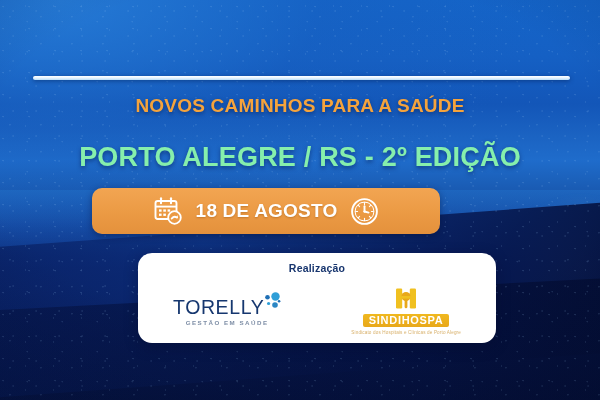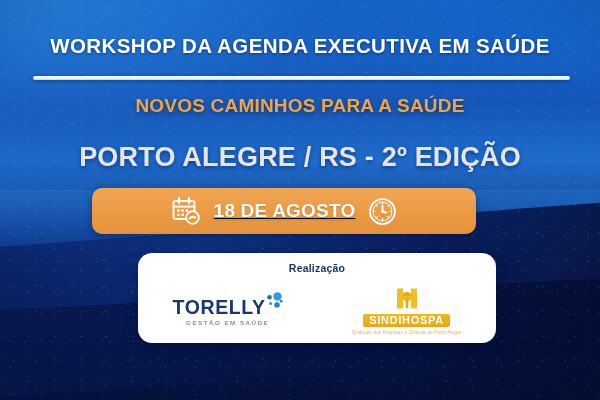--- a/index.html
+++ b/index.html
@@ -90,34 +90,34 @@
     position:absolute;left:0;right:0;top:95px;
     text-align:center;
     color:#f5a33c;
     font-size:19px;font-weight:bold;letter-spacing:.2px;
     text-shadow:0 2px 4px rgba(0,20,70,.5);
     white-space:nowrap;
   }
   .subhead{
     position:absolute;left:0;right:0;top:142px;
     text-align:center;
-    color:#e5e5e5;
+    color:#86efac;
     font-size:27px;font-weight:bold;letter-spacing:.2px;
     text-shadow:0 2px 4px rgba(0,20,70,.5);
     white-space:nowrap;
   }
 
   
   .pill{
-    position:absolute;left:92px;top:188px;width:384px;height:46px;
+    position:absolute;left:92px;top:188px;width:348px;height:46px;
     background:linear-gradient(to bottom,#f2a552 0%,#eb9a44 55%,#e4913c 100%);
     border-radius:10px;
     box-shadow:0 2px 7px rgba(0,15,55,.45);
     display:flex;align-items:center;justify-content:center;gap:13px;
-    padding:0 14px;box-sizing:border-box;text-decoration:underline;
+    padding:0 14px;box-sizing:border-box;
   }
   .pill-text{
     color:#ffffff;font-size:19px;font-weight:bold;letter-spacing:.2px;
     white-space:nowrap;text-shadow:0 1px 2px rgba(120,60,0,.35);
   }
   .pill-icon{flex:0 0 auto;display:block;line-height:0;}
 
   
   .card{
     position:absolute;left:138px;top:253px;width:358px;height:90px;
@@ -130,21 +130,21 @@
     color:#17356e;font-size:10.5px;font-weight:bold;letter-spacing:.2px;
   }
   .logos{
     position:absolute;left:0;right:0;top:30px;height:58px;
     display:flex;align-items:center;justify-content:space-around;
   }
   .logo-block{display:flex;flex-direction:column;align-items:center;line-height:1;}
 
   .torelly-row{display:flex;align-items:flex-start;}
   .torelly-word{
-    color:#16376f;font-size:19.5px;font-weight:bold;letter-spacing:.6px;
+    color:#16376f;font-size:19.5px;font-weight:normal;letter-spacing:.6px;
   }
   .torelly-sub{
     color:#7e8ea6;font-size:6.2px;font-weight:bold;letter-spacing:1.5px;margin-top:3px;
   }
 
   .sindi-mark{width:26px;height:26px;display:block;}
   .sindi-word{
     margin-top:1px;
     background:linear-gradient(to bottom,#f0b81f 0%,#e8a81a 100%);
     color:#ffffff;font-size:11px;font-weight:bold;letter-spacing:.7px;
@@ -163,21 +163,20 @@
   <div class="bg-topleft"></div>
   <div class="bg-band-a"></div>
   <div class="bg-glow"></div>
   <div class="bg-wave"></div>
   <div class="bg-wave2"></div>
   <div class="bg-speck"></div>
   <div class="bg-vignette"></div>
 
   <div class="content">
 
-    <div class="kicker">WORKSHOP DA AGENDA EXECUTIVA EM SAÚDE</div>
     <div class="divider"></div>
     <div class="headline">NOVOS CAMINHOS PARA A SAÚDE</div>
     <div class="subhead">PORTO ALEGRE / RS - 2º EDIÇÃO</div>
 
     <div class="pill">
 
       <span class="pill-icon">
         <svg width="30" height="30" viewBox="0 0 30 30">
           <rect x="2.5" y="5" width="21" height="18" rx="2.2" fill="none" stroke="#ffffff" stroke-width="1.9"></rect>
           <line x1="2.5" y1="10.6" x2="23.5" y2="10.6" stroke="#ffffff" stroke-width="1.9"></line>

